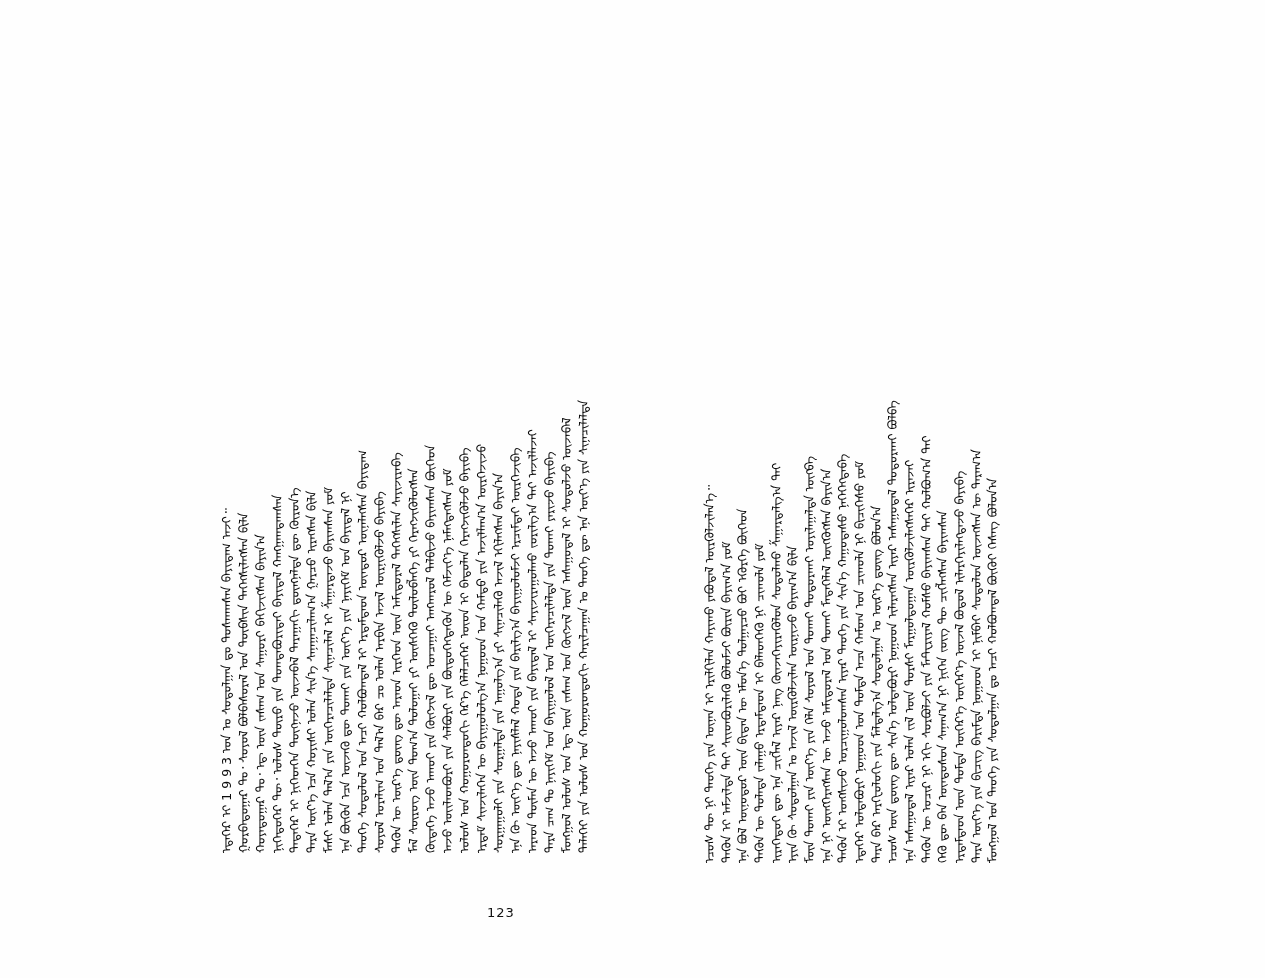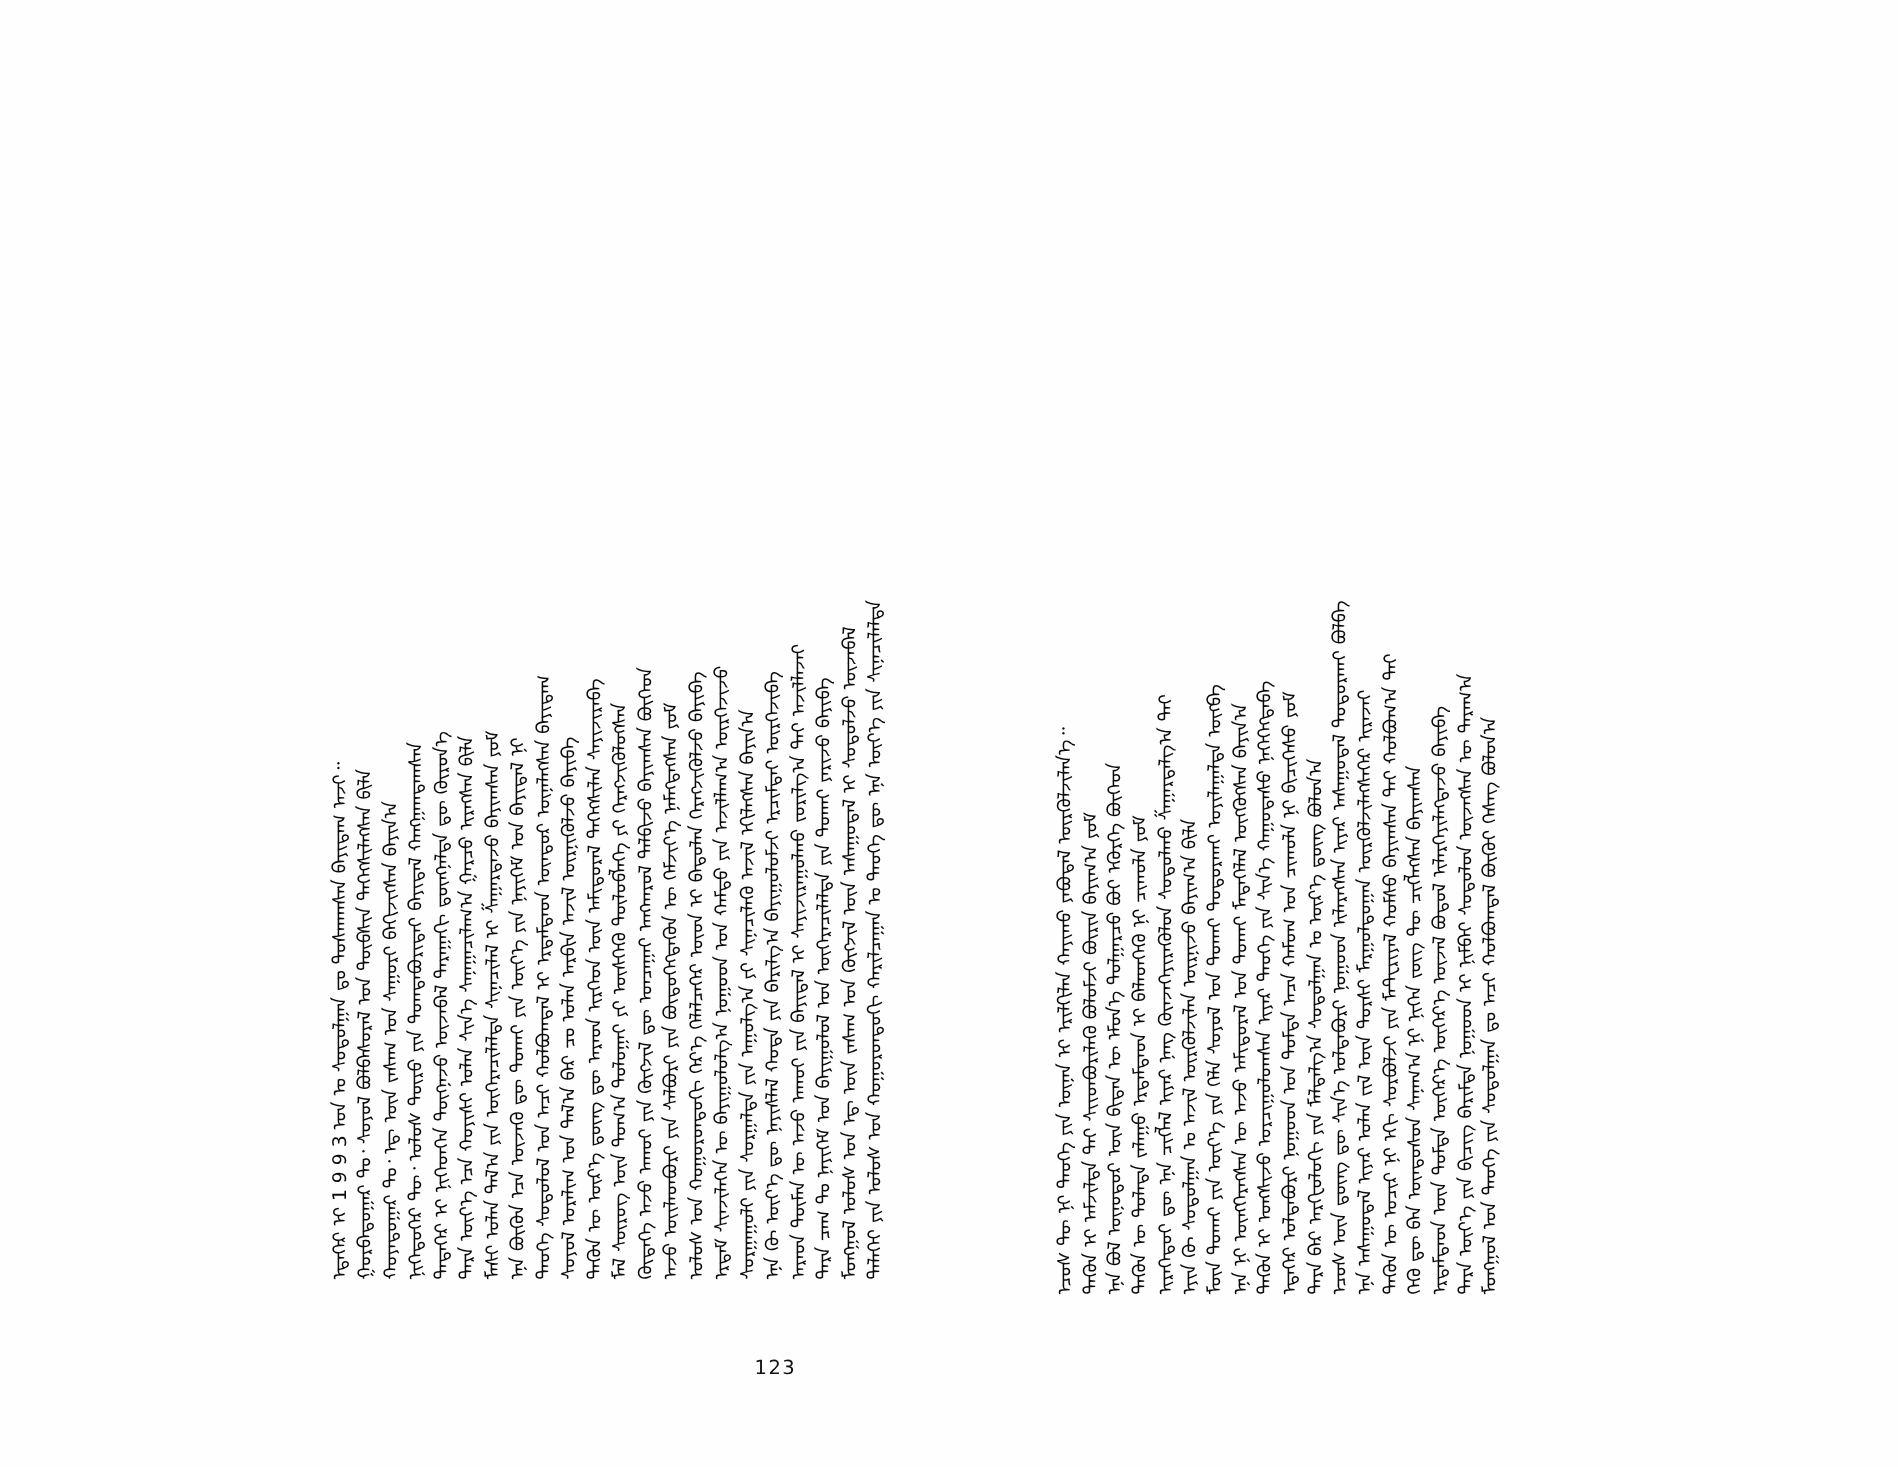--- a/index.html
+++ b/index.html
@@ -66,21 +66,21 @@
   .col-mid   { height: 520px; }
 
   .folio {
     position: absolute;
     bottom: 58px;
     font-family: "DejaVu Sans", sans-serif;
     font-size: 13px;
     letter-spacing: 1px;
     color: #111;
   }
-  .folio-left  { left: 313px; margin-top: 16px; }
+  .folio-left  { left: 297px; margin-top: 16px; }
 
   
   .paper-tint {
     position: absolute;
     inset: 0;
     background: #fefefe;
     pointer-events: none;
   }
 </style>
 </head>

